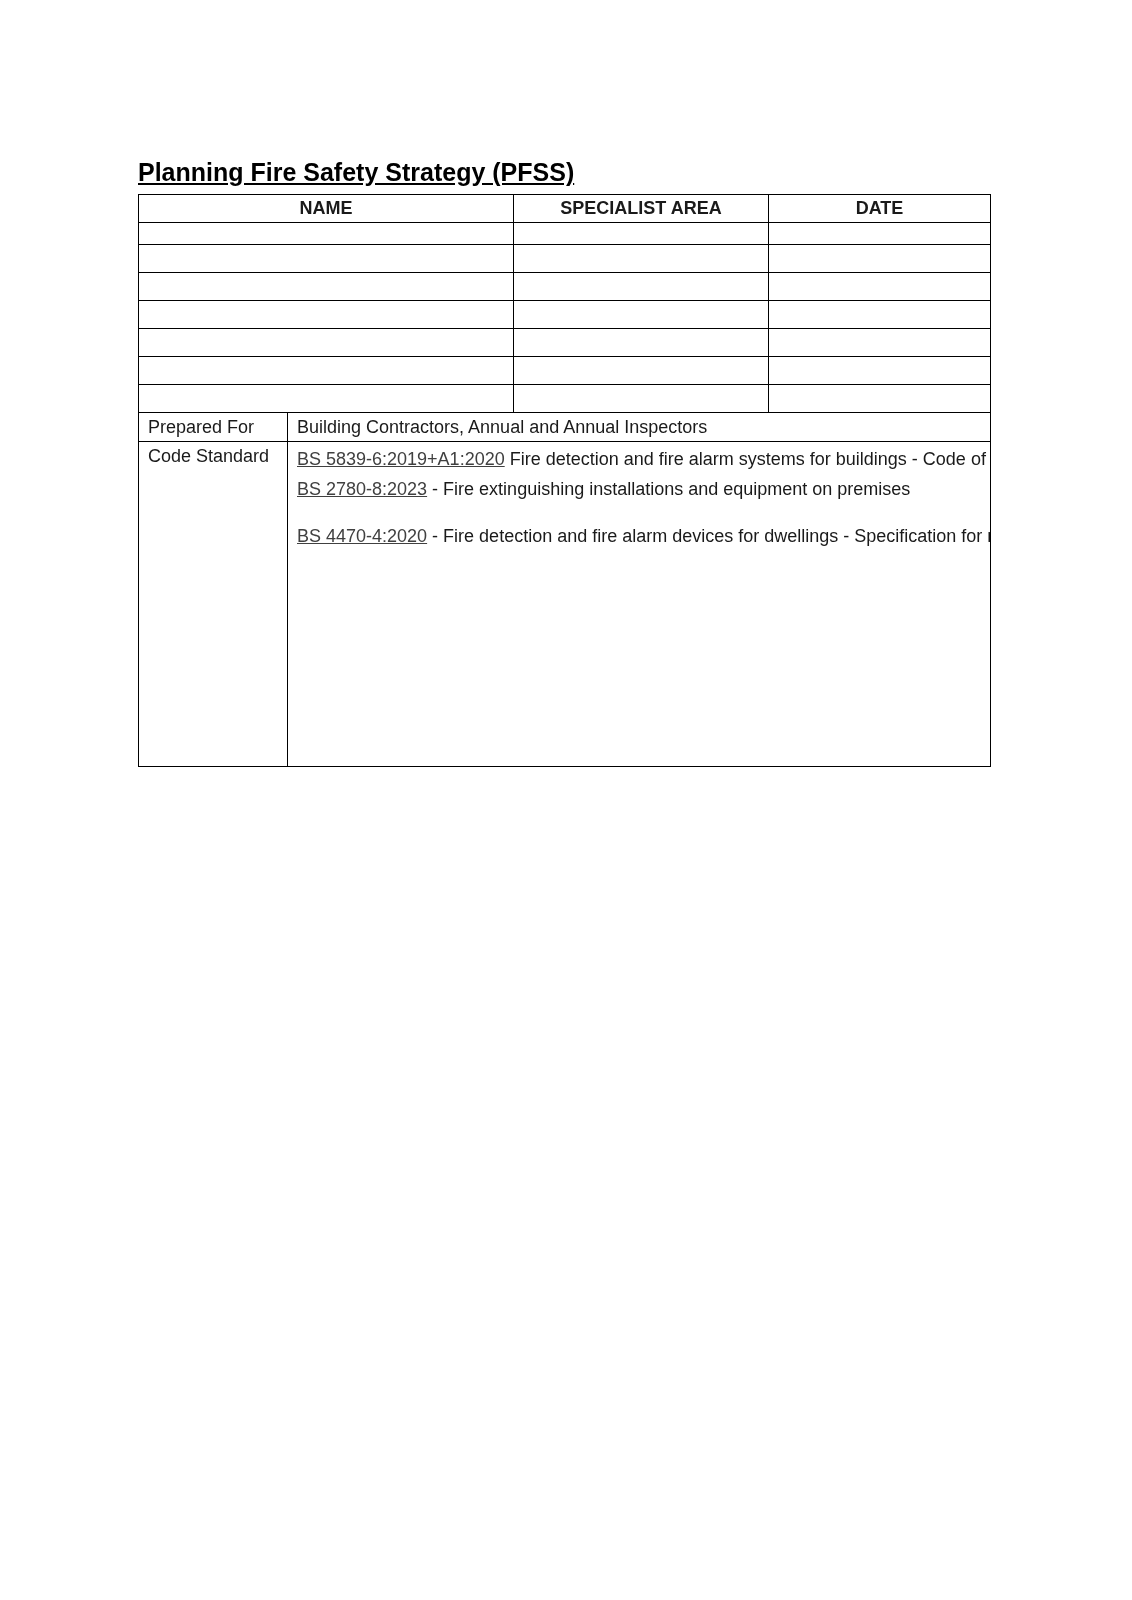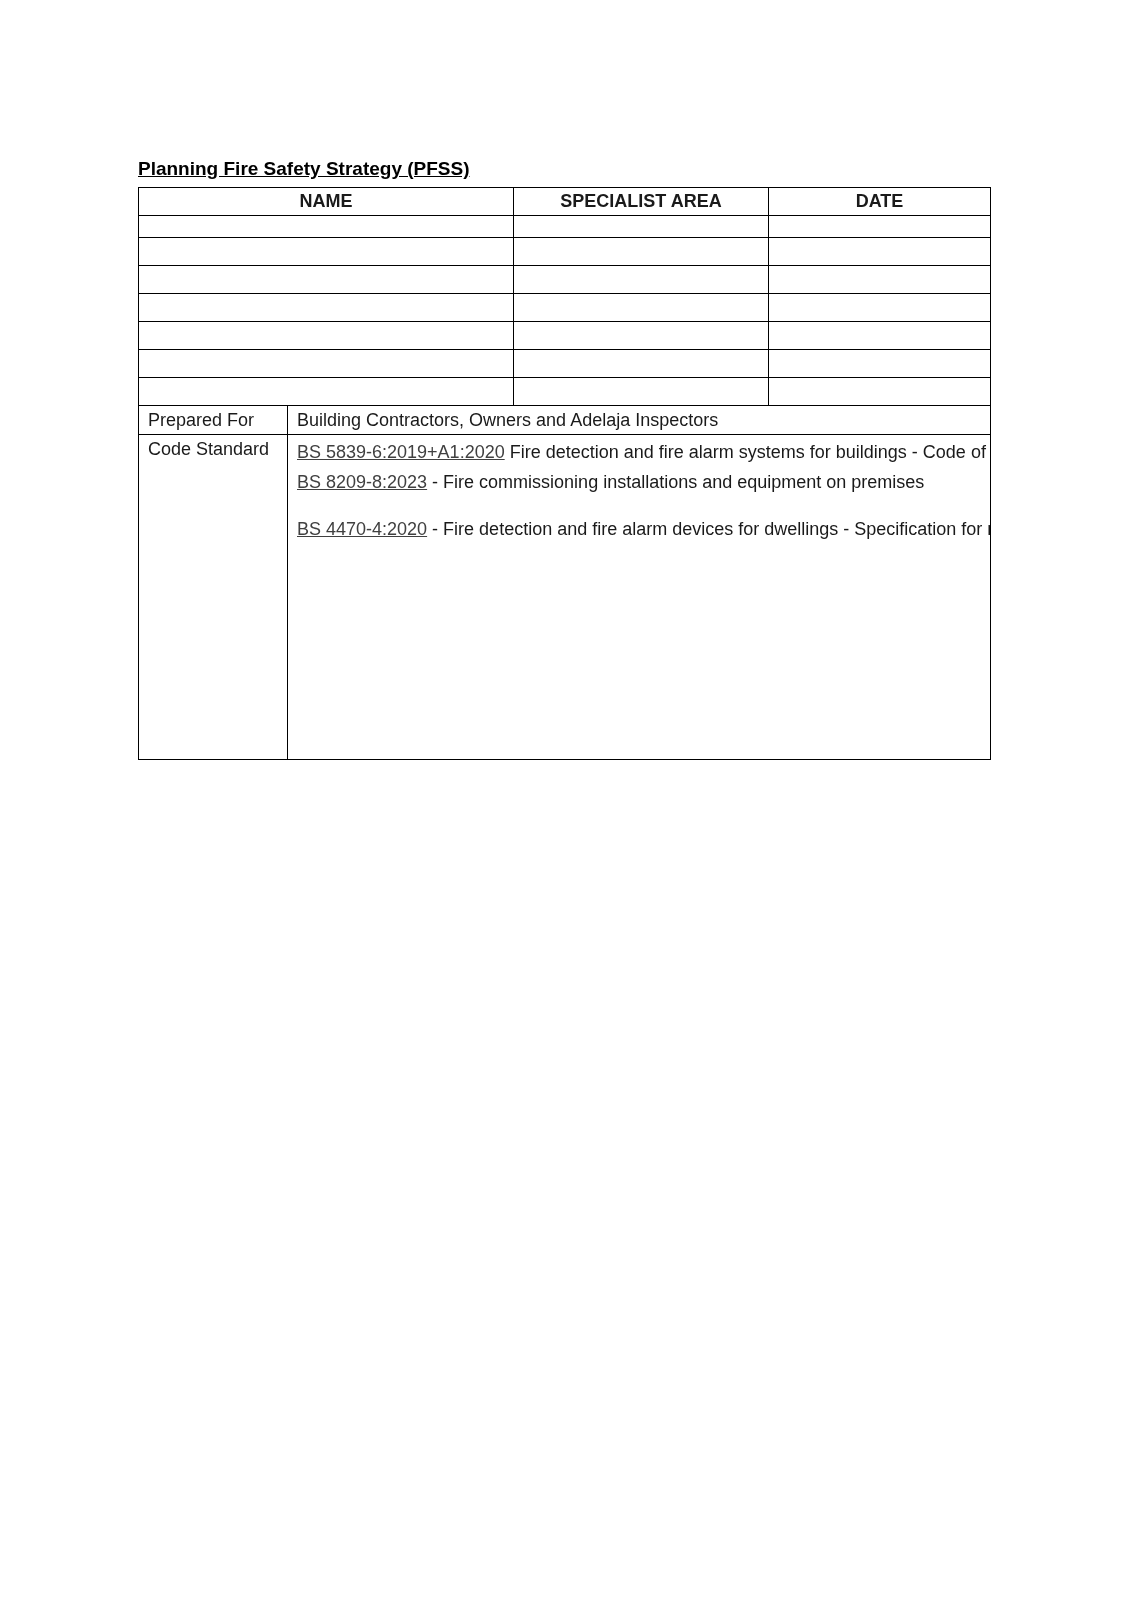--- a/index.html
+++ b/index.html
@@ -16,21 +16,21 @@
     width: 1132px;
     height: 1600px;
     background: #ffffff;
     overflow: hidden;
   }
   .content {
     padding: 158px 0 0 138px;
     width: 990px;
   }
   .doc-title {
-    font-size: 19px;
+    font-size: 25px;
     font-weight: bold;
     text-decoration: underline;
     margin: 0 0 7px 0;
     color: #000000;
   }
   table.tbl {
     border-collapse: collapse;
     width: 852px;
     table-layout: fixed;
     border-radius: 28px;
@@ -128,27 +128,27 @@
       </table>
 
     <table class="tbl tbl-info">
       <colgroup>
           <col class="ic1">
           <col class="ic2">
         </colgroup>
       <tbody>
           <tr class="prepared-row">
         <td>Prepared For</td>
-        <td>Building Contractors, Owners and Adelaja Inspectors</td>
+        <td>Building Contractors, Annual and Annual Inspectors</td>
       </tr>
       <tr>
         <td class="top">Code Standard</td>
         <td class="top standards-cell">
           <p class="std p1"><a class="bs-link">BS 5839-6:2019+A1:2020</a><span> Fire detection and fire alarm systems for buildings - Code of practice for the design, installation, commissioning and maintenance of fire detection and fire alarm systems in domestic premises</span></p>
-          <p class="std p2"><a class="bs-link">BS 8209-8:2023</a><span> - Fire commissioning installations and equipment on premises</span></p>
+          <p class="std p2"><a class="bs-link">BS 2780-8:2023</a><span> - Fire extinguishing installations and equipment on premises</span></p>
           <p class="std p3"><a class="bs-link">BS 4470-4:2020</a><span> - Fire detection and fire alarm devices for dwellings - Specification for multi-sensor fire alarms using any combination of smoke, heat and carbon monoxide sensors</span></p>
         </td>
       </tr>
     </tbody>
       </table>
 
   </div>
 </div>
 
 </body></html>

